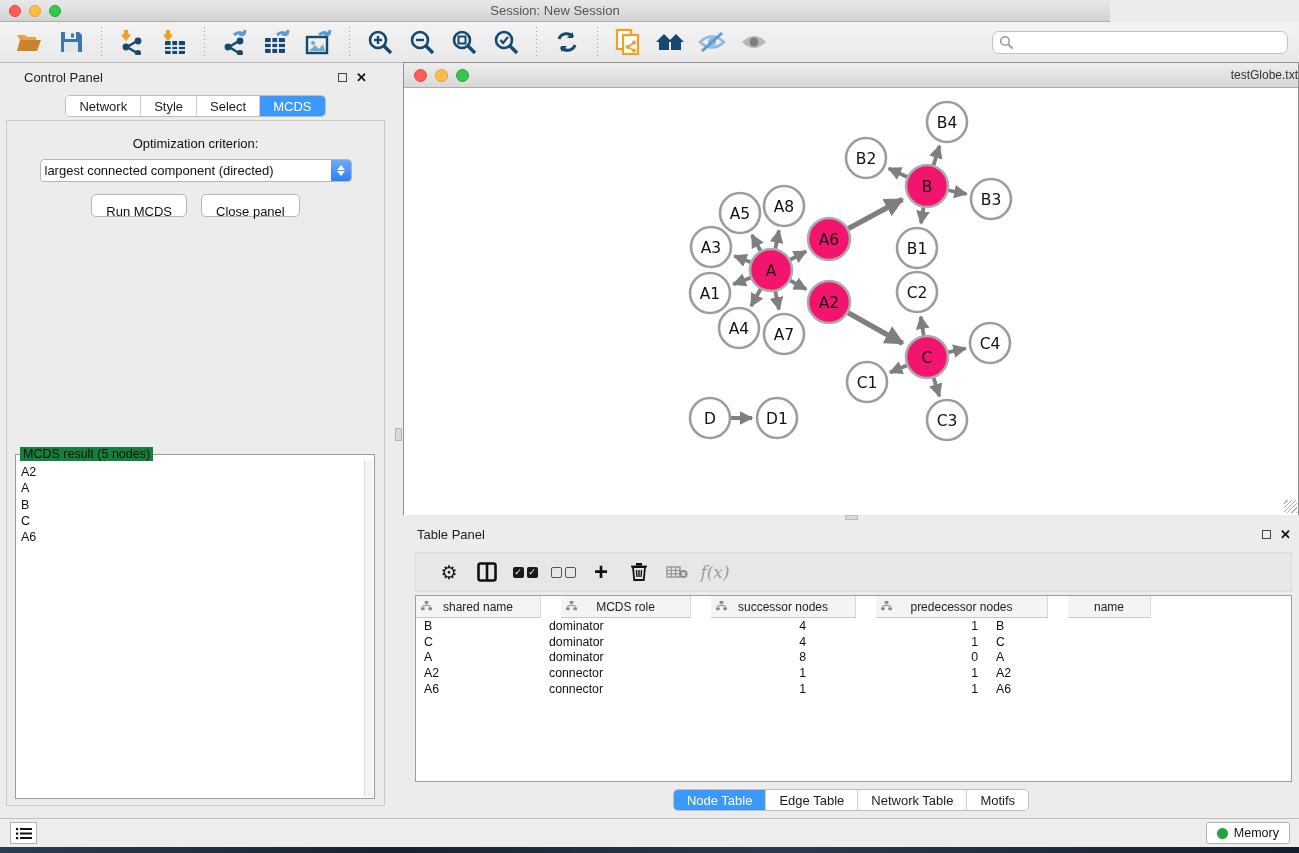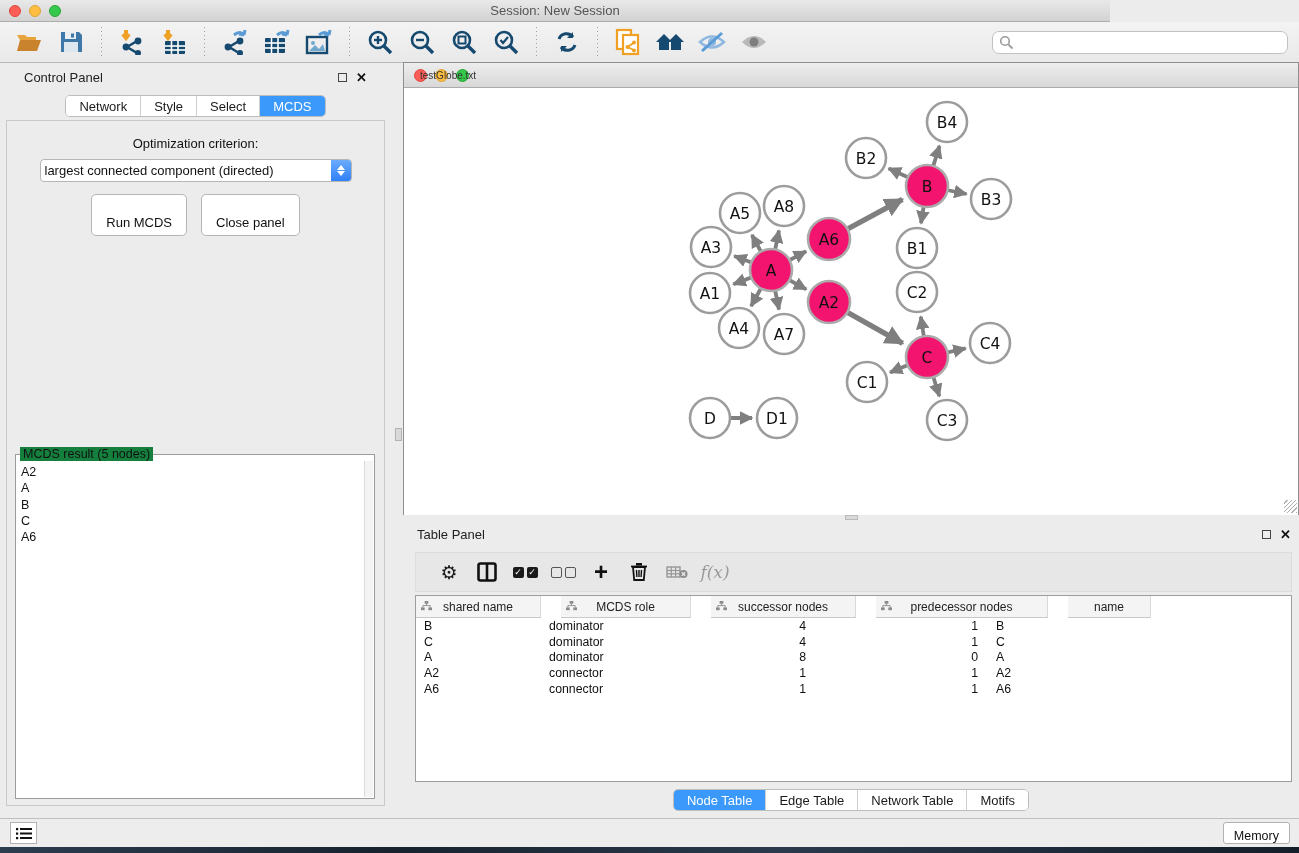--- a/index.html
+++ b/index.html
@@ -59,42 +59,42 @@
     white-space:nowrap; }
   .mac-select .stepper { width:20px; height:23px;
     background:linear-gradient(#6daefc,#2d7ef7); display:flex; flex-direction:column;
     align-items:center; justify-content:center; gap:1px; }
   .stepper .up, .stepper .dn { width:0; height:0; border-left:4px solid transparent;
     border-right:4px solid transparent; }
   .stepper .up { border-bottom:5px solid #fff; }
   .stepper .dn { border-top:5px solid #fff; }
   .btnrow { display:flex; justify-content:center; gap:14px; margin-top:12px; }
   .mac-btn { background:#fff; border:1px solid #b6b6b6; border-radius:5px;
-    font-size:13px; color:#111; padding:20px 14px; height:23px; cursor:pointer;
+    font-size:13px; color:#111; padding:9px 14px; height:23px; cursor:pointer;
     font-family:"Liberation Sans", sans-serif;}
 
   .result-fieldset { position:absolute; left:8px; top:333px; width:360px; height:345px;
     border:1px solid #9c9c9c; background:#fff; }
   .result-legend { position:absolute; left:4px; top:-8px; background:#15803d;
     font-size:12.5px; color:#111; padding:0 3px; }
   .result-list { position:absolute; left:1px; top:6px; right:1px; bottom:1px;
     background:#fff; font-size:12.5px; color:#111; padding:3px 0 0 4px; overflow:hidden;}
   .result-list .item { line-height:16.3px; }
   .result-scroll { position:absolute; right:1px; top:6px; width:9px; bottom:1px;
     background:#f3f3f3; border-left:1px solid #dcdcdc; }
 
   
   .netwin { position:absolute; left:403px; top:62px; width:896px; height:453px;
     border:1px solid #8f8f8f; background:#fff; }
   .netwin .ntitle { height:25px; background:linear-gradient(#ededed,#d8d8d8);
     border-bottom:1px solid #ababab; display:flex; align-items:center; position:relative;}
   .netwin .ntitle .lights { margin-left:10px; }
   .netwin .ntitle .light { width:13px; height:13px; }
-  .netwin .ntitle .wtitle { position:absolute; left:16px; right:0; text-align:left;
-    font-size:10px; color:#333; }
+  .netwin .ntitle .wtitle { position:absolute; left:16px; right:0; text-align:right;
+    font-size:12px; color:#333; }
   .netcanvas { position:absolute; left:0; top:26px; width:894px; height:426px;
     background:#fff; }
   .resize-grip { position:absolute; right:1px; bottom:1px; width:13px; height:13px;
     background:repeating-linear-gradient(135deg, transparent 0 2px, #9a9a9a 2px 3px); opacity:.8;}
   .split-handle-v { position:absolute; left:395px; top:428px; width:7px; height:13px;
     background:#d9d9d9; border:1px solid #b3b3b3; }
   .split-handle-h { position:absolute; left:845px; top:515px; width:13px; height:5px;
     background:#d9d9d9; border:1px solid #bbb; }
 
   
@@ -131,21 +131,21 @@
     justify-content:center; }
 
   
   .statusbar { position:absolute; left:0; top:818px; width:1299px; height:29px;
     background:#ededed; border-top:1px solid #bfbfbf; display:flex; align-items:center;}
   .listbtn { margin-left:10px; width:27px; height:22px; background:#fff;
     border:1px solid #b2b2b2; display:flex; align-items:center; justify-content:center;
     cursor:pointer; }
   .membtn { margin-left:auto; margin-right:9px; height:22px; background:#fff;
     border:1px solid #b2b2b2; border-radius:3px; display:flex; align-items:center;
-    gap:6px; padding:0 10px; font-size:12.5px; color:#111; cursor:pointer;flex-direction:column; }
+    gap:6px; padding:0 10px; font-size:12.5px; color:#111; cursor:pointer; }
   .memdot { width:11px; height:11px; border-radius:50%; background:#1fa33c; }
   .deskstrip { position:absolute; left:0; top:847px; width:1299px; height:6px;
     background:linear-gradient(90deg,#2c3d50,#17222e 30%,#2a3a4c 60%,#141e2a); }
 
   svg { display:block; }
 </style>
 </head>
 <body>
 
 <div class="titlebar">

